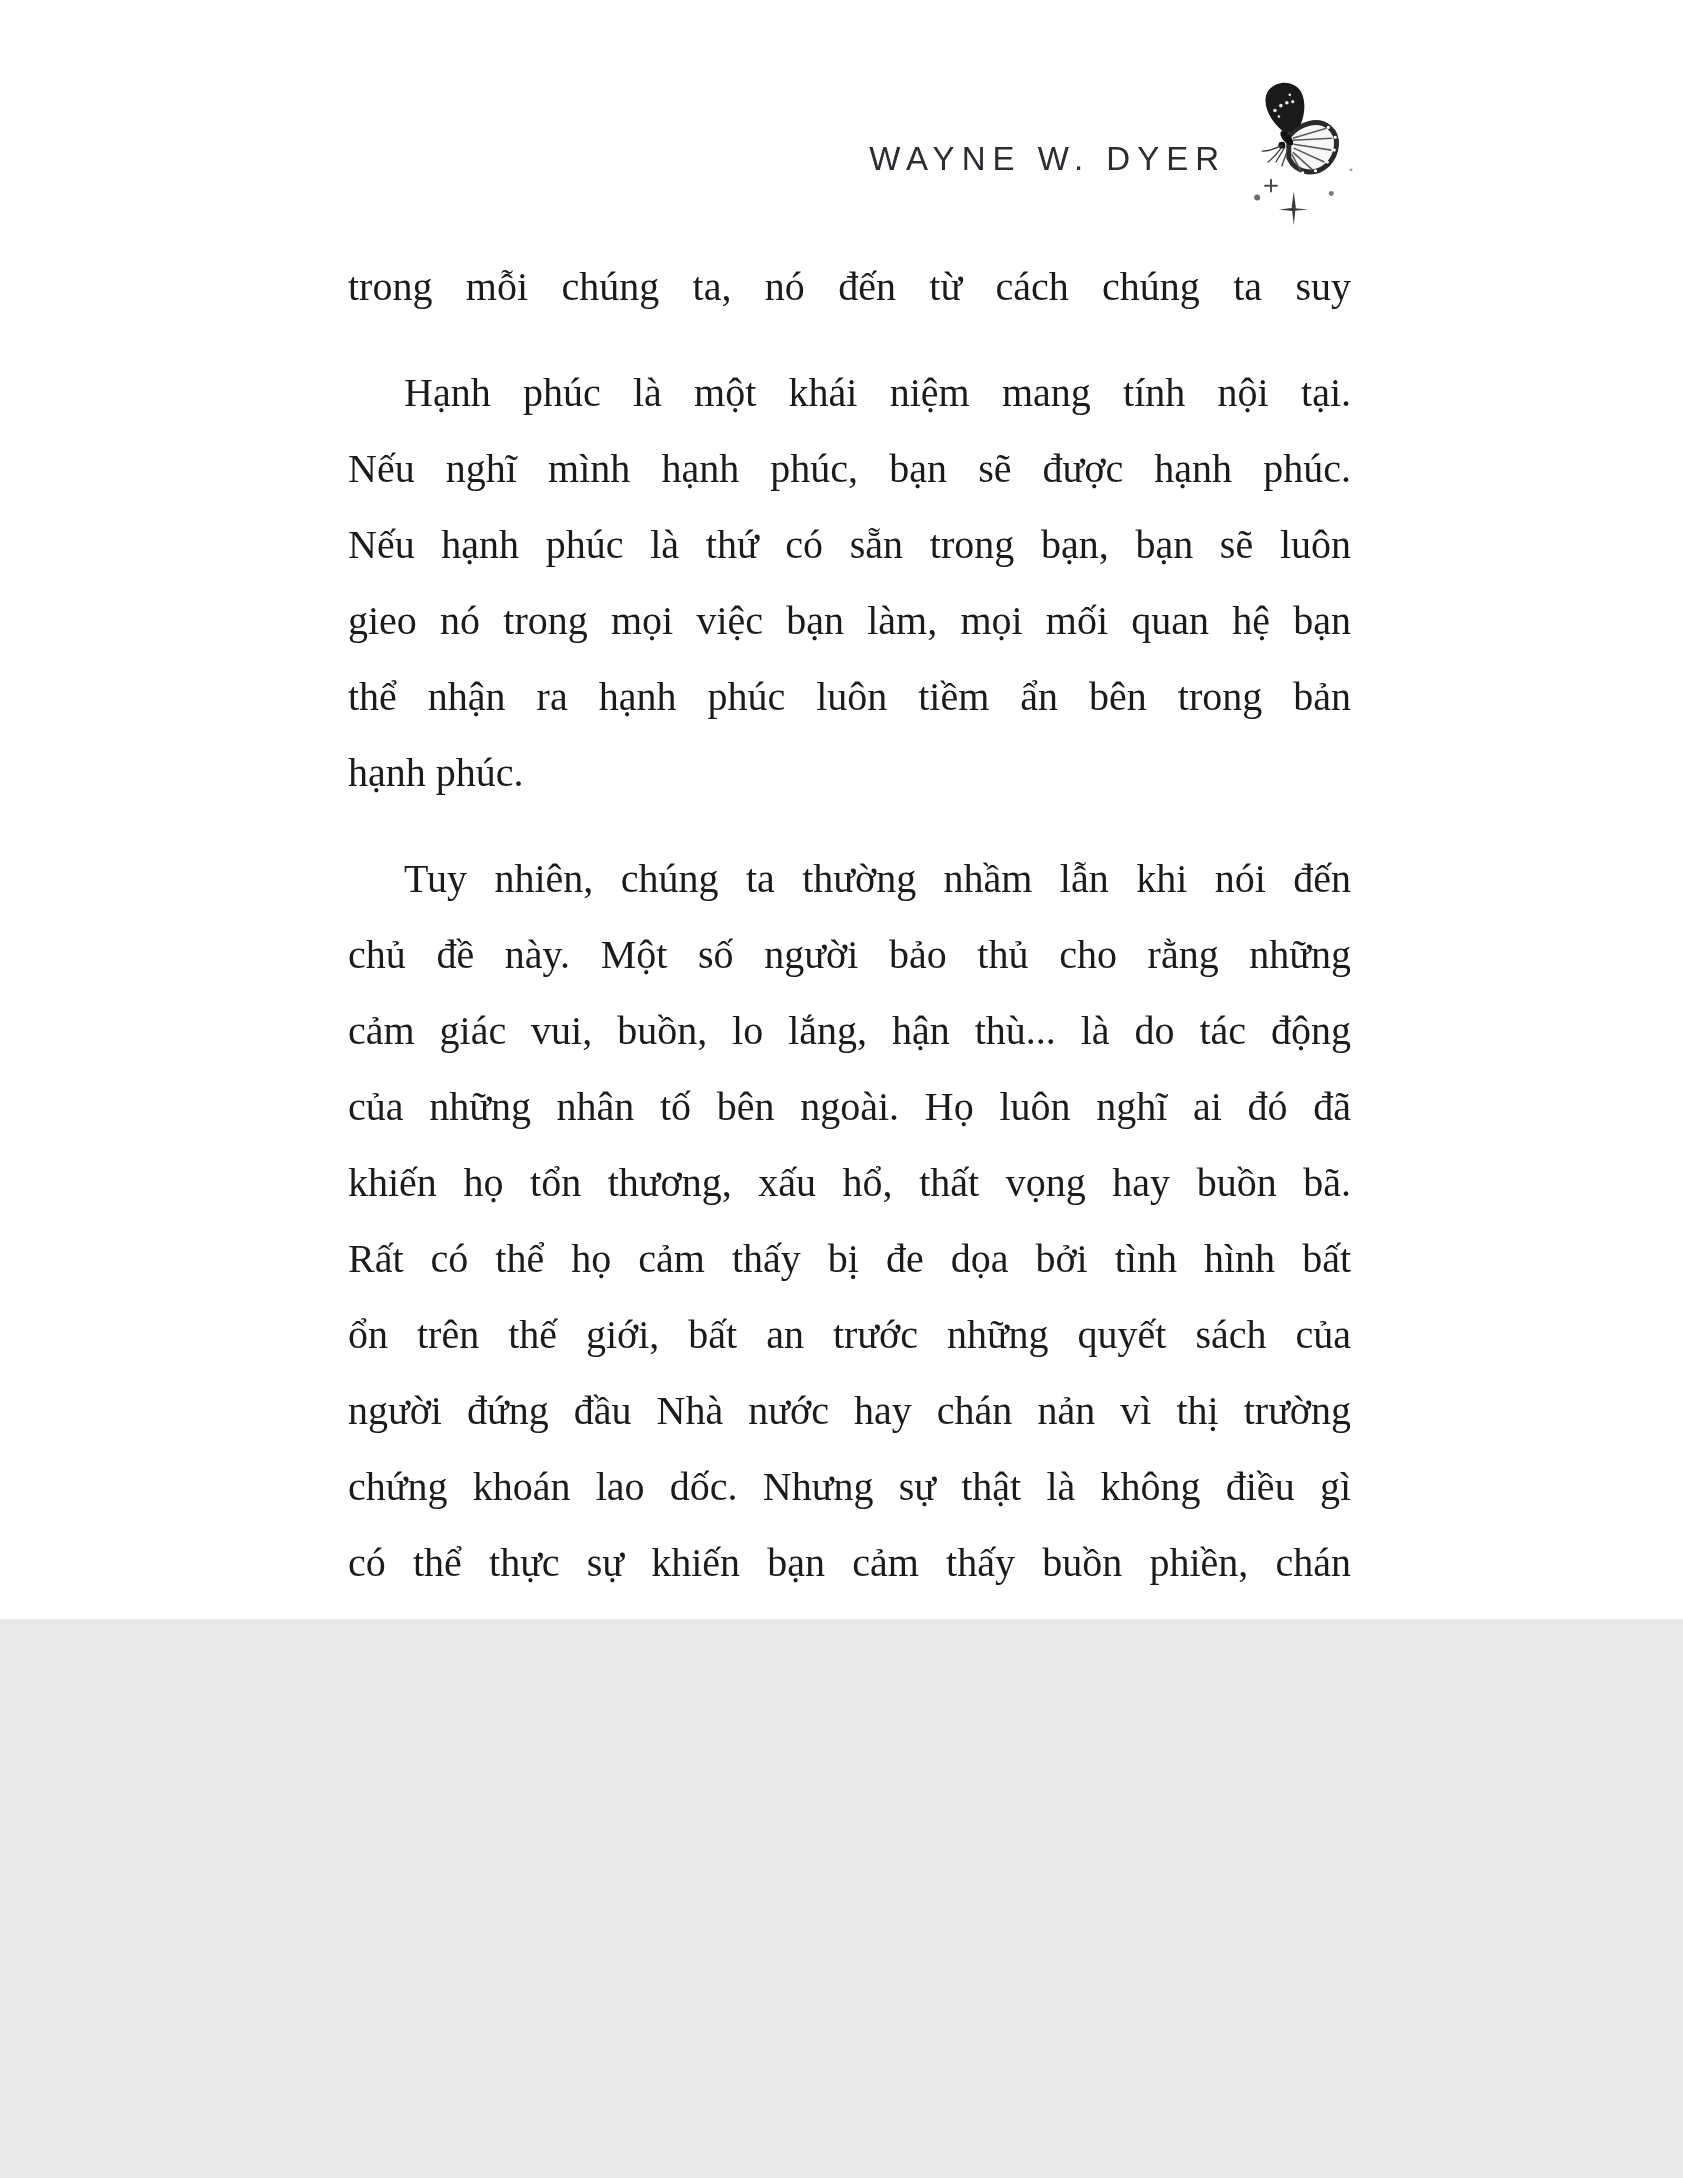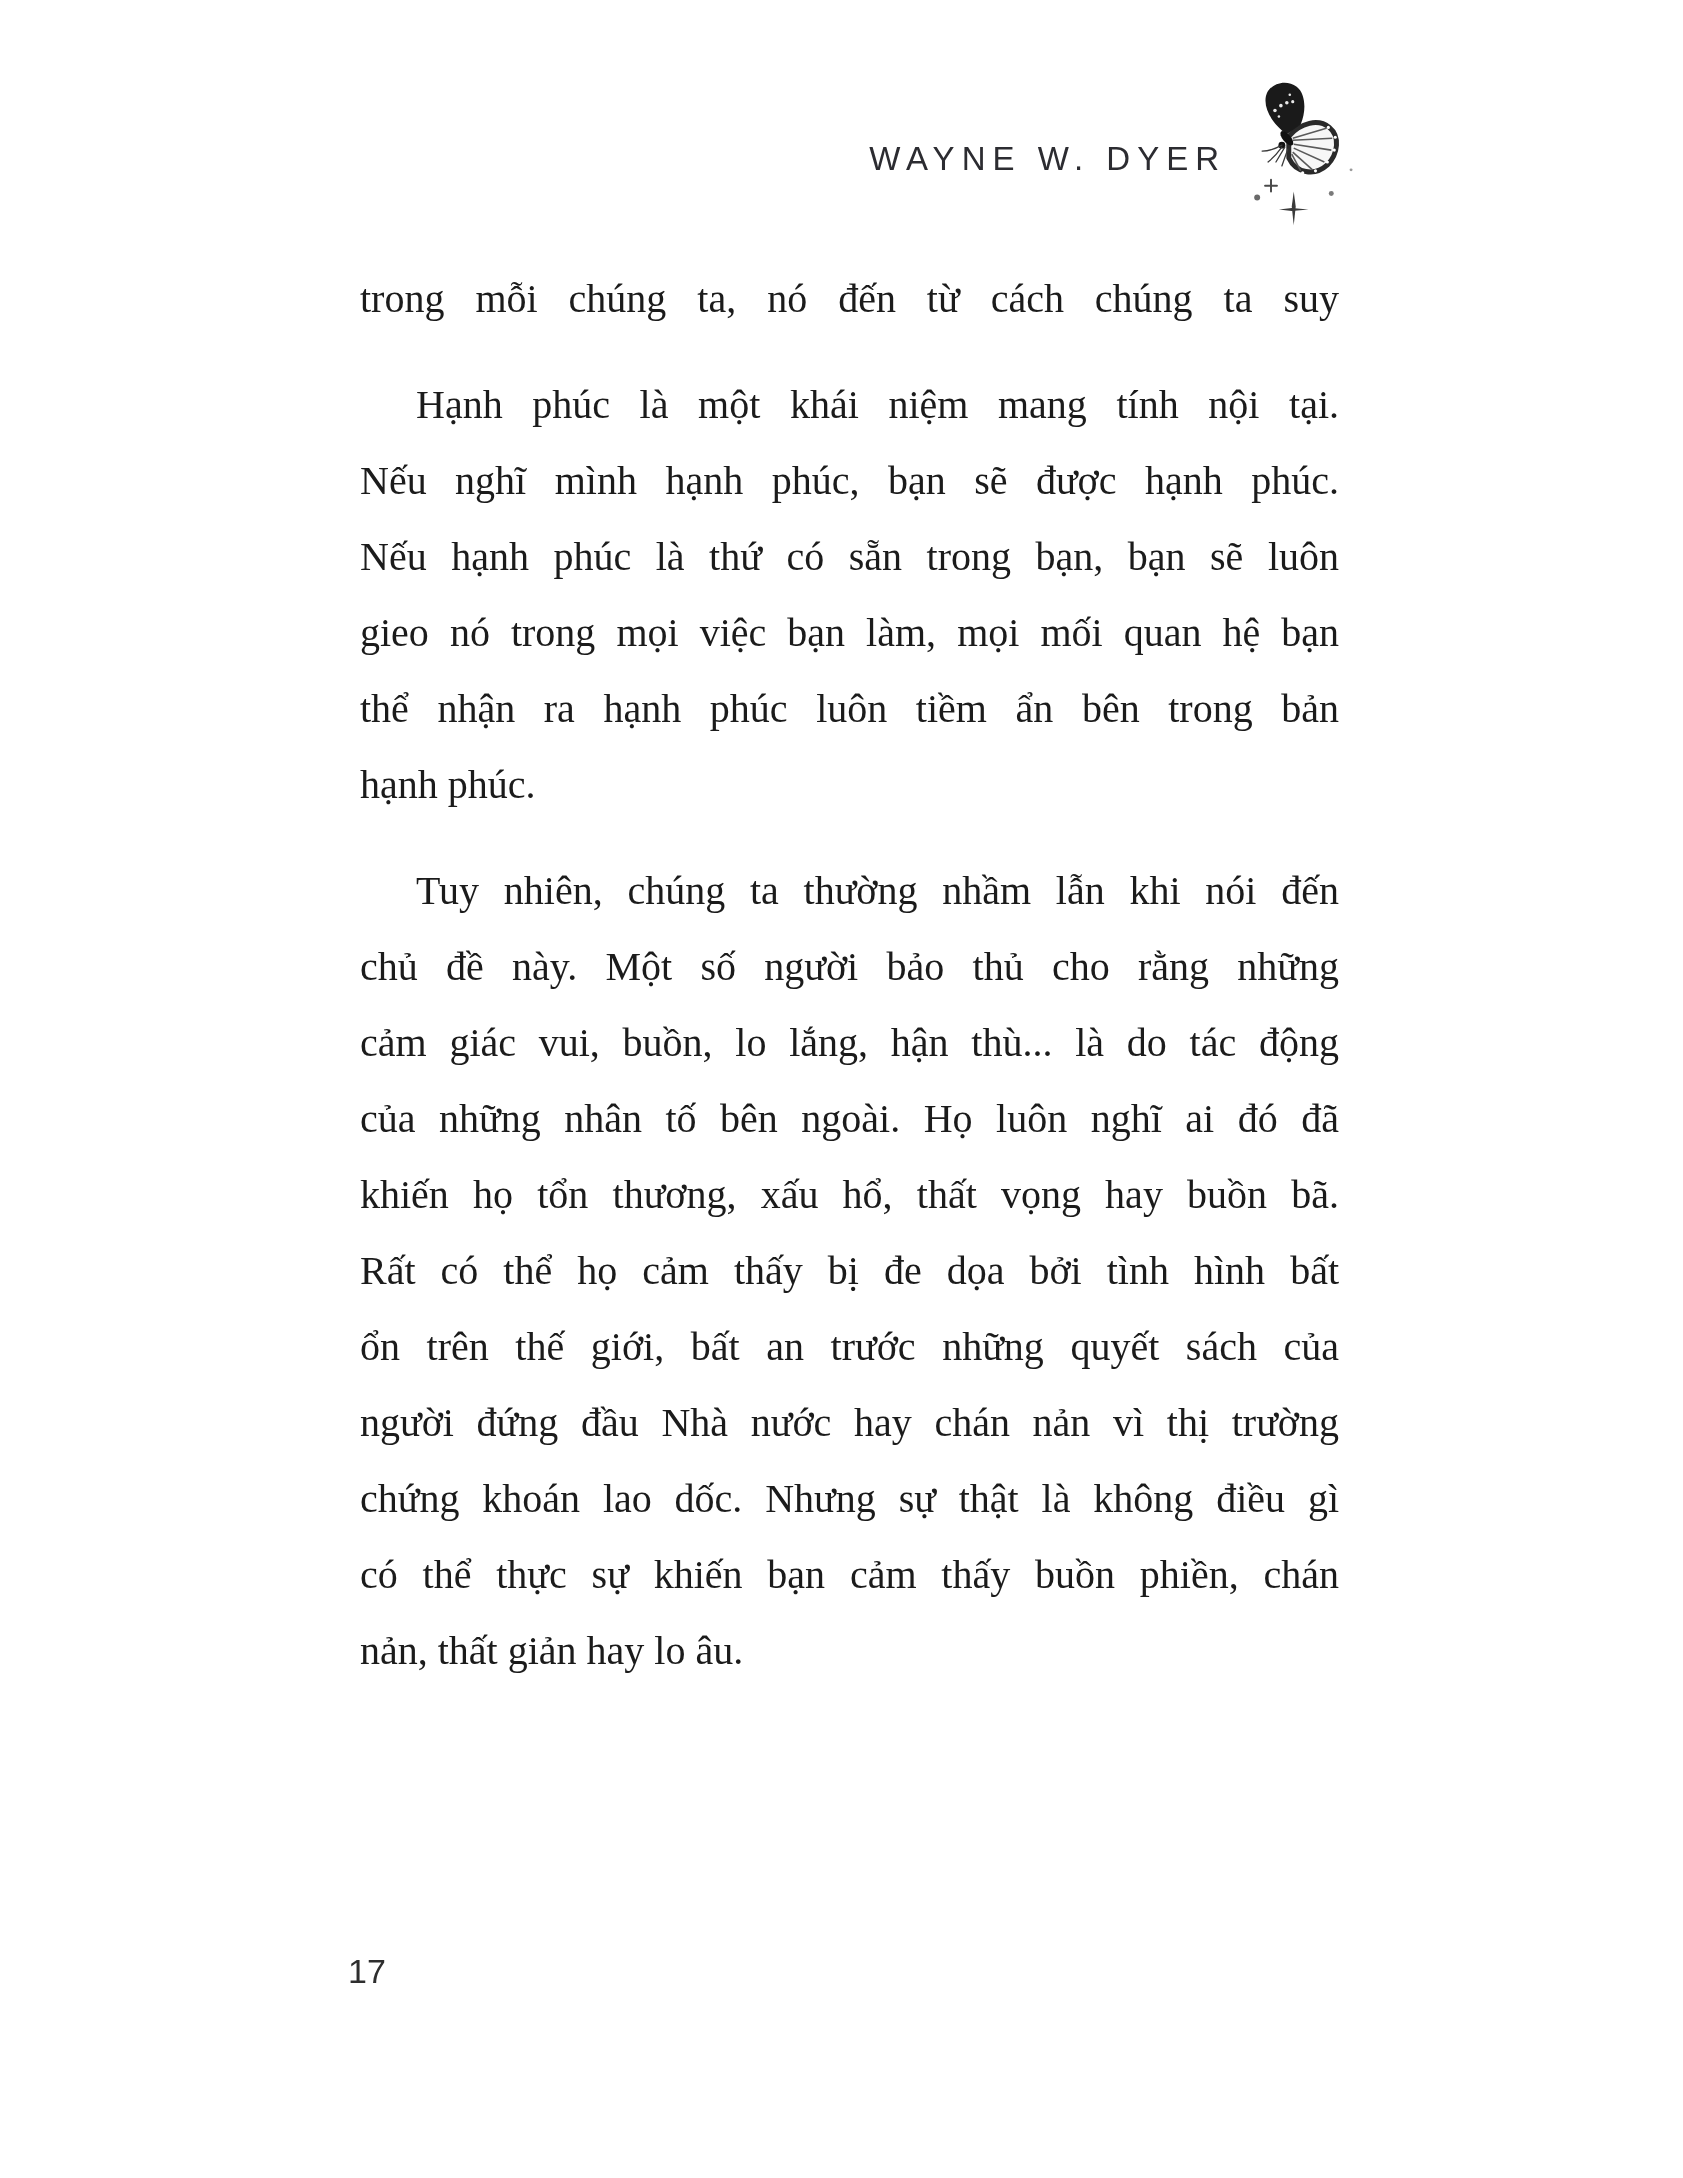--- a/index.html
+++ b/index.html
@@ -3,21 +3,21 @@
 <meta charset="utf-8">
 <style>
   html, body {
     margin: 0;
     padding: 0;
     background: #e9e9e9;
   }
   .page {
     position: relative;
     width: 1683px;
-    height: 2178px;
+    height: 1619px;
     background: #ffffff;
     overflow: hidden;
     font-family: "Liberation Serif", serif;
   }
   
   .running-head {
     position: absolute;
     top: 140px;
     left: 0;
     width: 1226px;
@@ -38,21 +38,21 @@
   }
   
   .body-text {
     position: absolute;
     left: 348px;
     top: 249px;
     width: 1003px;
     font-size: 40px;
     color: #1b1b1b;
   }
-  .para { margin: 12px; }
+  .para { margin: 0; }
   .para + .para { margin-top: 30px; }
   .line {
     line-height: 76px;
     text-align: justify;
     text-align-last: justify;
     white-space: normal;
   }
   .line.last-line {
     text-align-last: left;
   }

